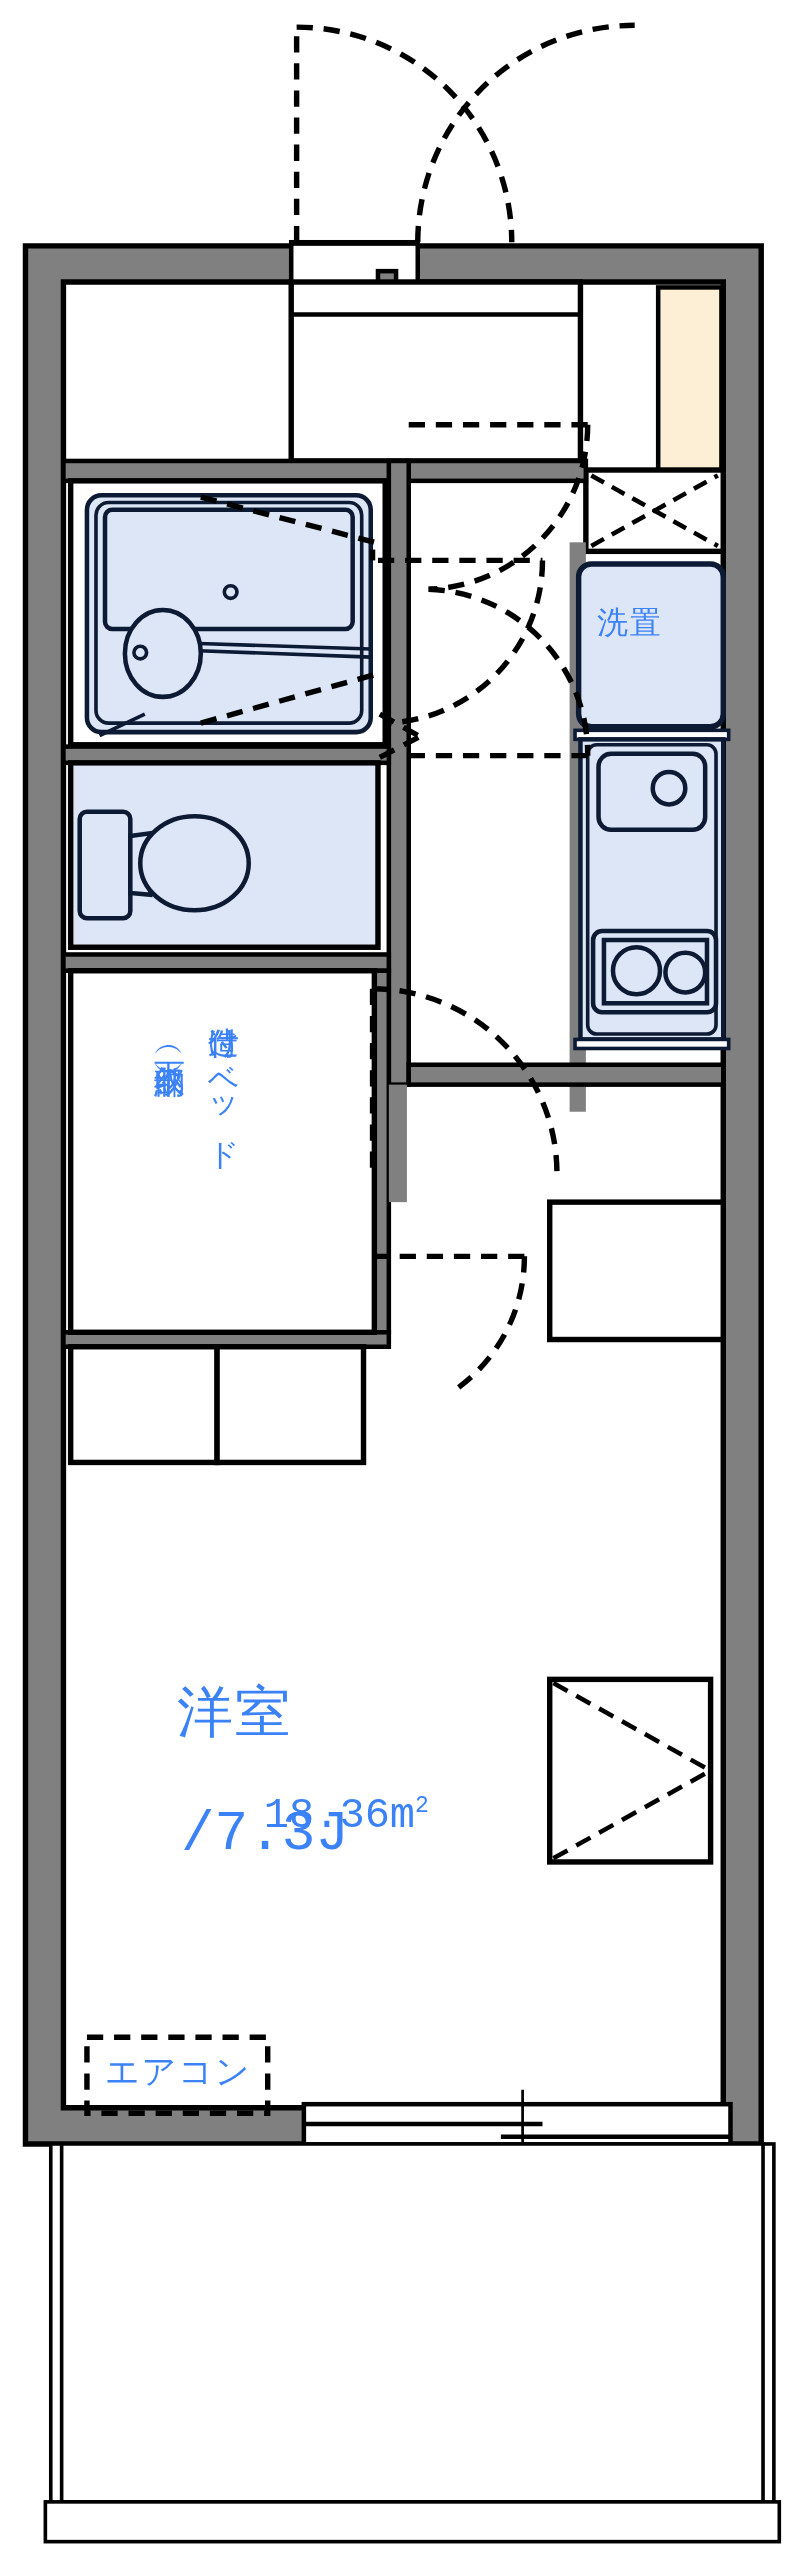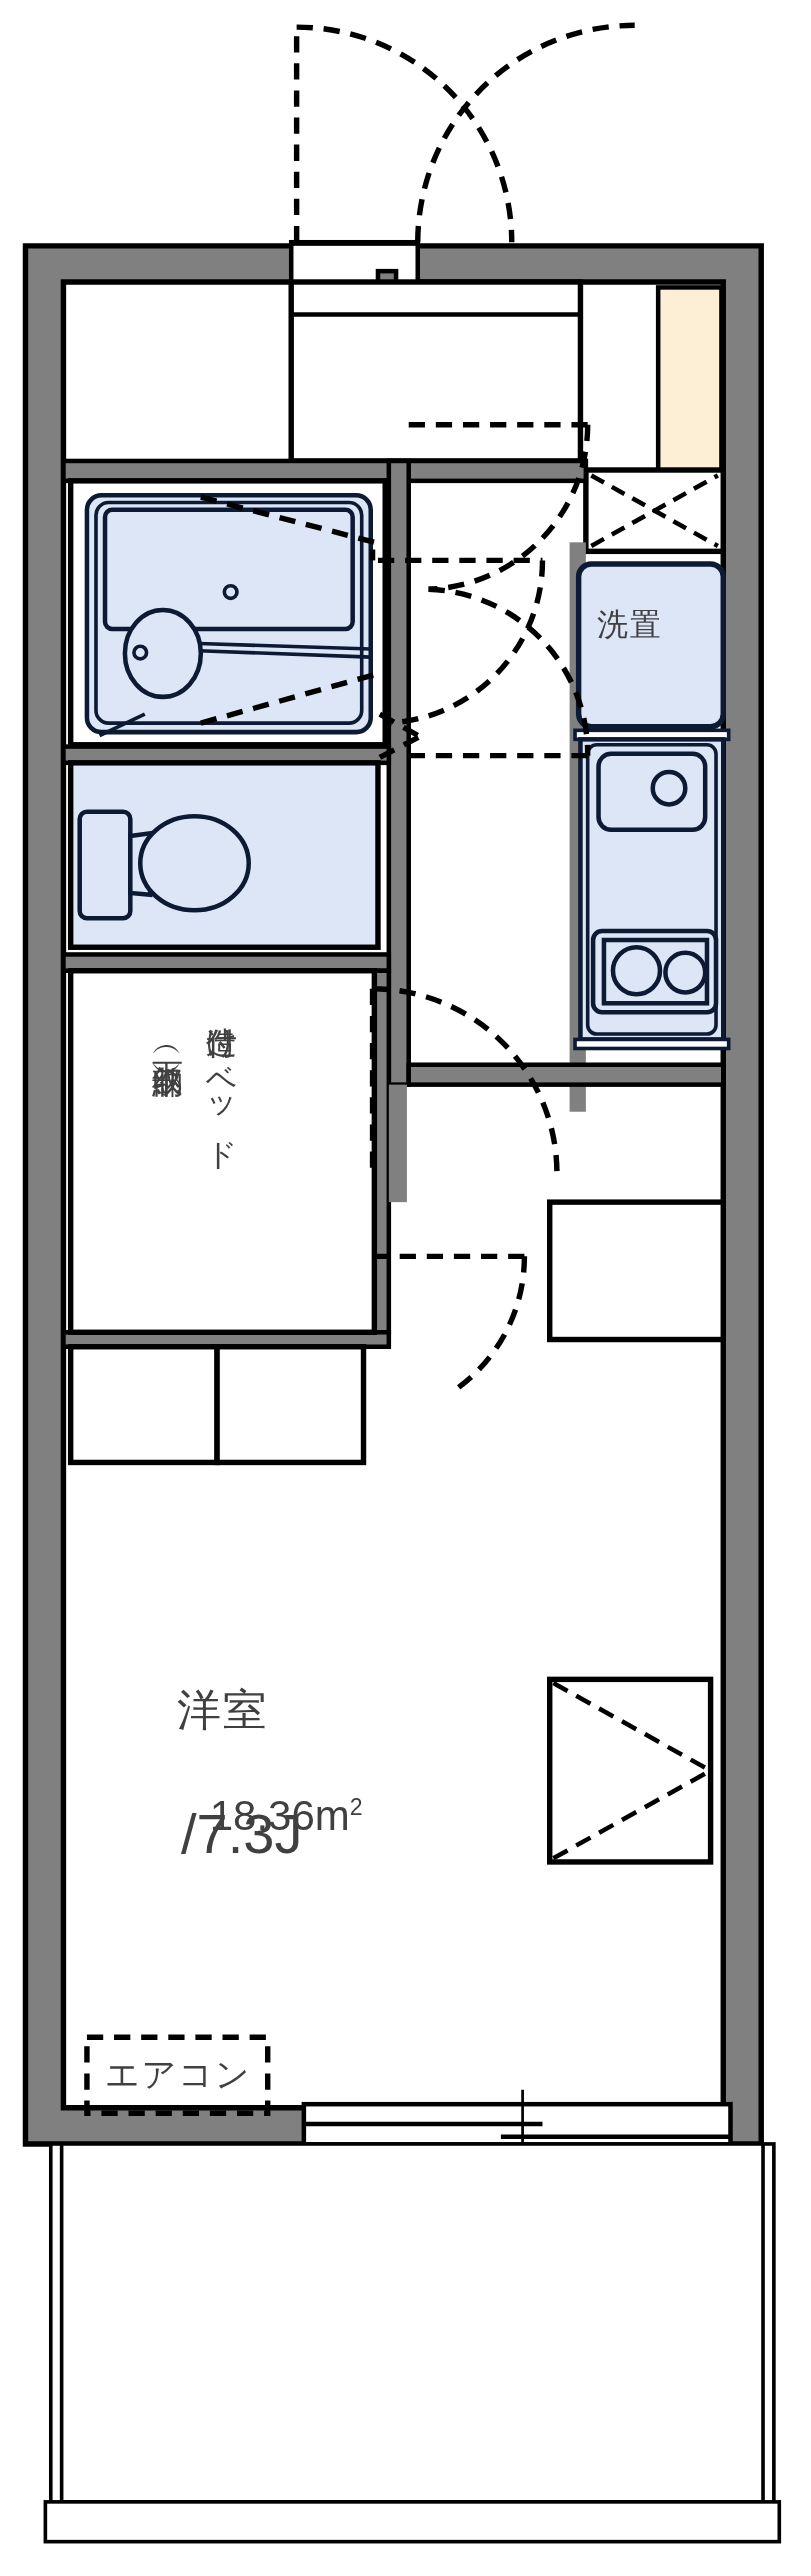--- a/index.html
+++ b/index.html
@@ -12,32 +12,32 @@
   #plan-root {
     position: relative;
     width: 812px;
     height: 2576px;
     background: #ffffff;
     overflow: hidden;
   }
   #plan-svg { display: block; }
   .lbl {
     position: absolute;
-    color: #404040;
-    font-family: Liberation Sans, sans-serif;
+    color: #3b82f6;
+    font-family: Liberation Mono, monospace;
     line-height: 1.0;
     white-space: pre;
     user-select: none;
   }
   .vert {
     writing-mode: vertical-rl;
     text-orientation: upright;
     letter-spacing: 1.8px;
   }
-  #label-room-name { font-size: 44px; letter-spacing: 1.8px; }
+  #label-room-name { font-size: 56px; letter-spacing: 1.8px; }
   #label-room-area { font-size: 42px; letter-spacing: 0px; }
   #label-room-jo   { font-size: 56px; letter-spacing: 0px; }
   #label-washer    { font-size: 31px; letter-spacing: 1.8px; }
   #label-aircon    { font-size: 34px; letter-spacing: 1.8px; }
   .bed-col         { font-size: 31px; }
   .sup { font-size: 0.55em; vertical-align: super; }
 </style>
 </head>
 <body>
 

